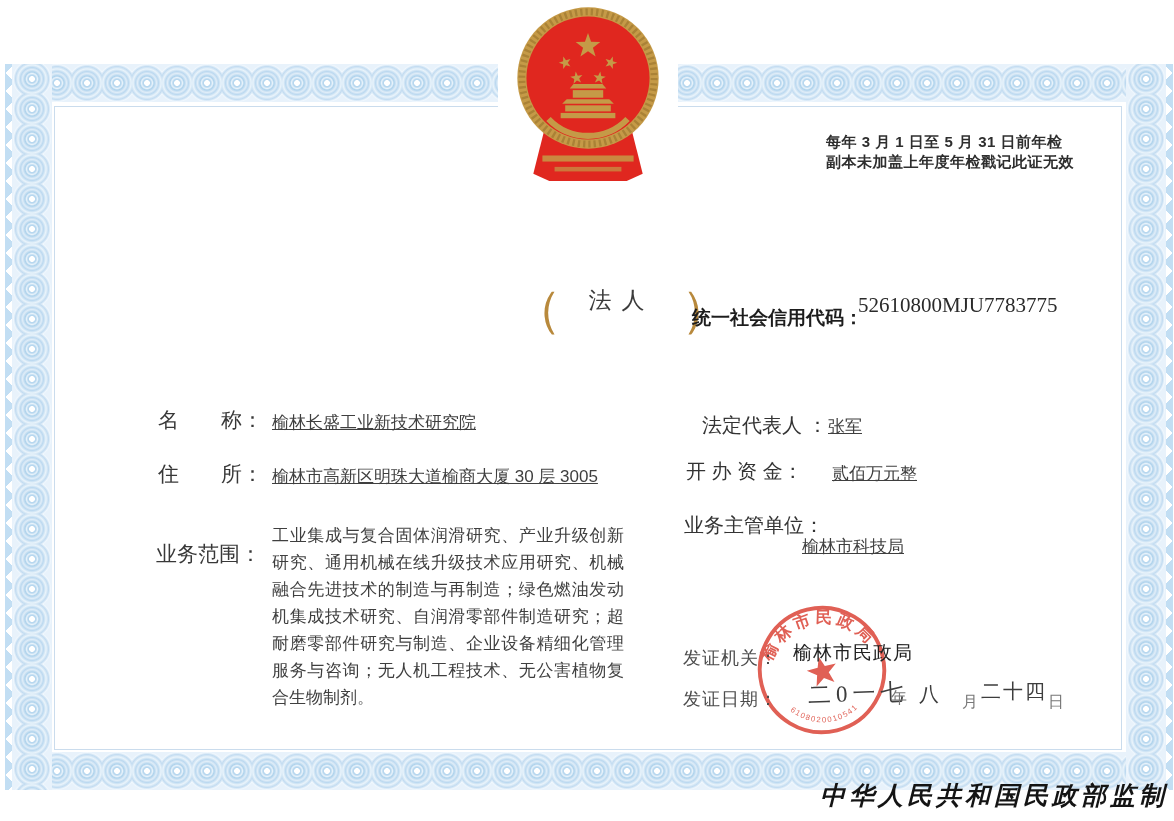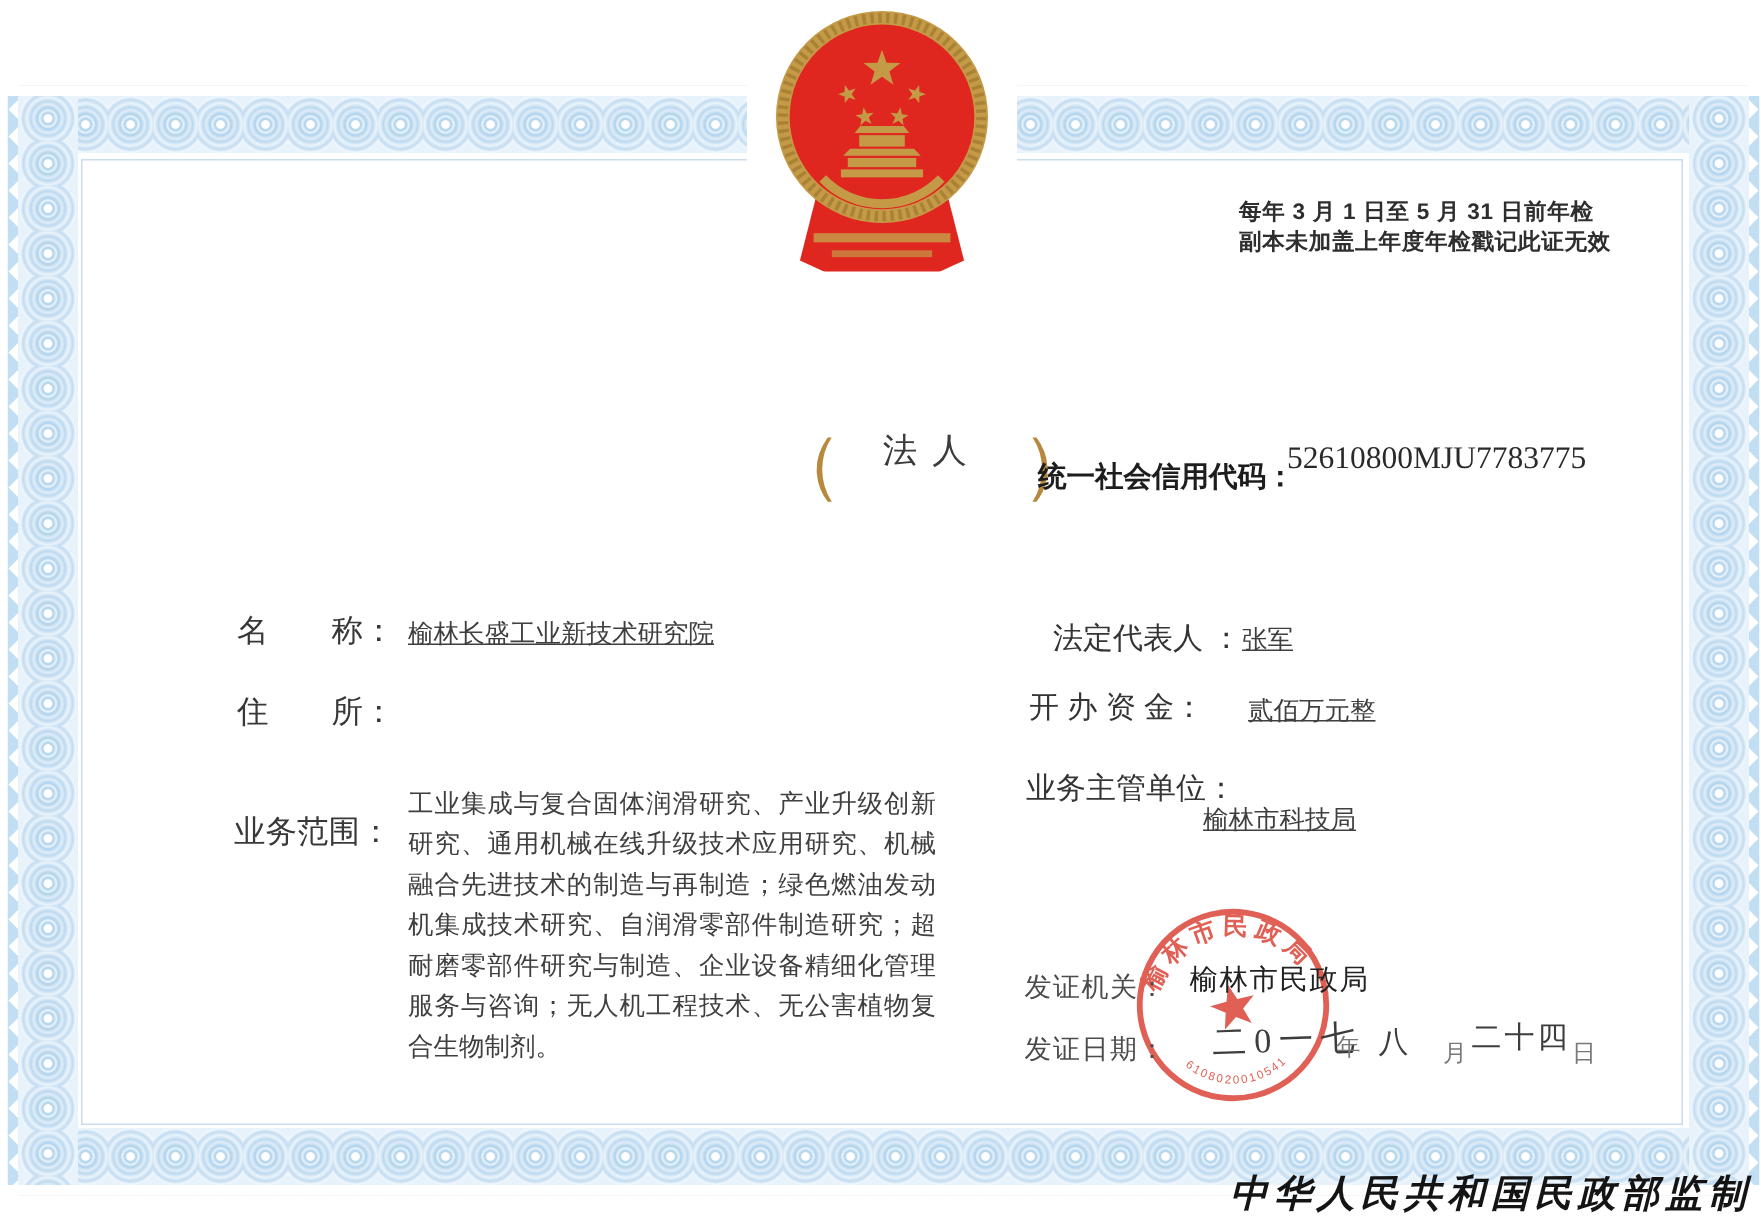--- a/index.html
+++ b/index.html
@@ -117,20 +117,21 @@
     <span class="subtype-label">法人</span>
     <span class="paren">）</span>
   </div>
   <div class="code-label">统一社会信用代码：</div>
   <div class="code-value">52610800MJU7783775</div>
 
   <div class="flabel" style="left:158px;top:406px;">名　　称：</div>
   <div class="fvalue" style="left:272px;top:411px;">榆林长盛工业新技术研究院</div>
 
   <div class="flabel" style="left:158px;top:460px;">住　　所：</div>
+  <div class="fvalue" style="left:272px;top:465px;">榆林市高新区明珠大道榆商大厦 30 层 3005</div>
 
   <div class="flabel" style="left:156px;top:516px;margin-top:24px;">业务范围：</div>
   <div class="scope-value">工业集成与复合固体润滑研究、产业升级创新研究、通用机械在线升级技术应用研究、机械融合先进技术的制造与再制造；绿色燃油发动机集成技术研究、自润滑零部件制造研究；超耐磨零部件研究与制造、企业设备精细化管理服务与咨询；无人机工程技术、无公害植物复合生物制剂。</div>
 
   <div class="rlabel" style="left:702px;top:412px;">法定代表人 ：</div>
   <div class="fvalue" style="left:828px;top:415px;">张军</div>
 
   <div class="rlabel" style="left:686px;top:458px;">开 办 资 金：</div>
   <div class="fvalue" style="left:832px;top:462px;">贰佰万元整</div>
 

